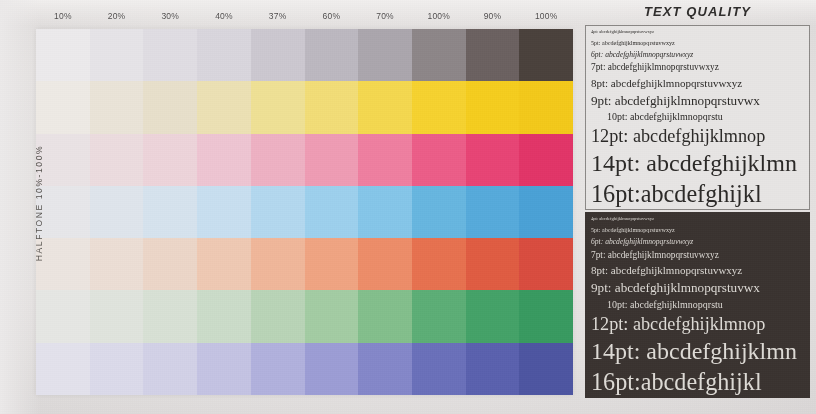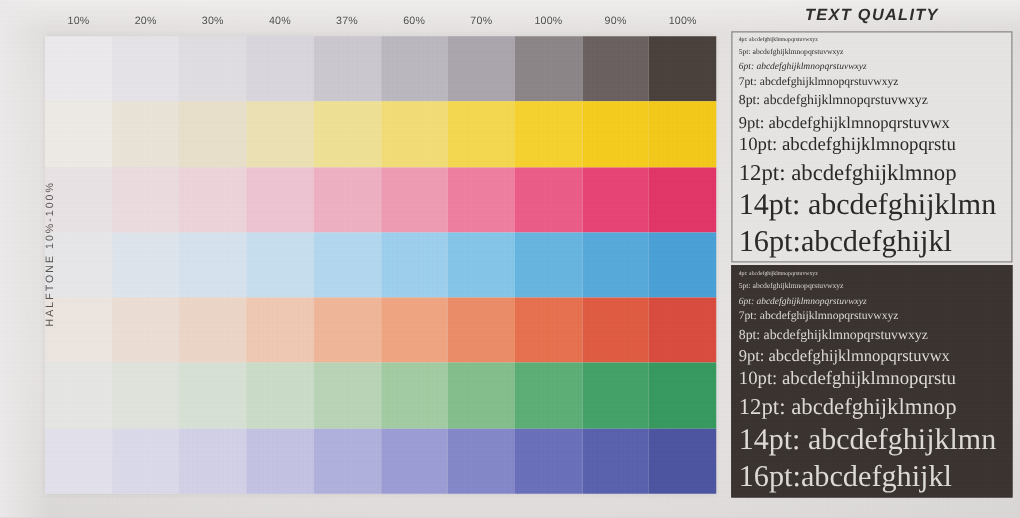--- a/index.html
+++ b/index.html
@@ -83,21 +83,21 @@
     top:212px;height:186px;
     background:#3a3330;border:1px solid #3a3330;color:#dedbd6;
   }
   .tq-line{white-space:nowrap;line-height:1.04;}
   .tq-4  {font-size:4.6px;}
   .tq-5  {font-size:6.1px;}
   .tq-6  {font-size:7.6px;font-style:italic;}
   .tq-7  {font-size:9.3px;}
   .tq-8  {font-size:11.0px;}
   .tq-9  {font-size:13.2px;}
-  .tq-10 {font-size:15.0px;}
+  .tq-10 {font-size:10px;margin-left:16px;}
   .tq-12 {font-size:18.2px;}
   .tq-14 {font-size:24px;}
   .tq-16 {font-size:24.2px;}
 </style>
 </head>
 <body>
 
 <div id="sheet">
 
   <div id="topshade"></div>

